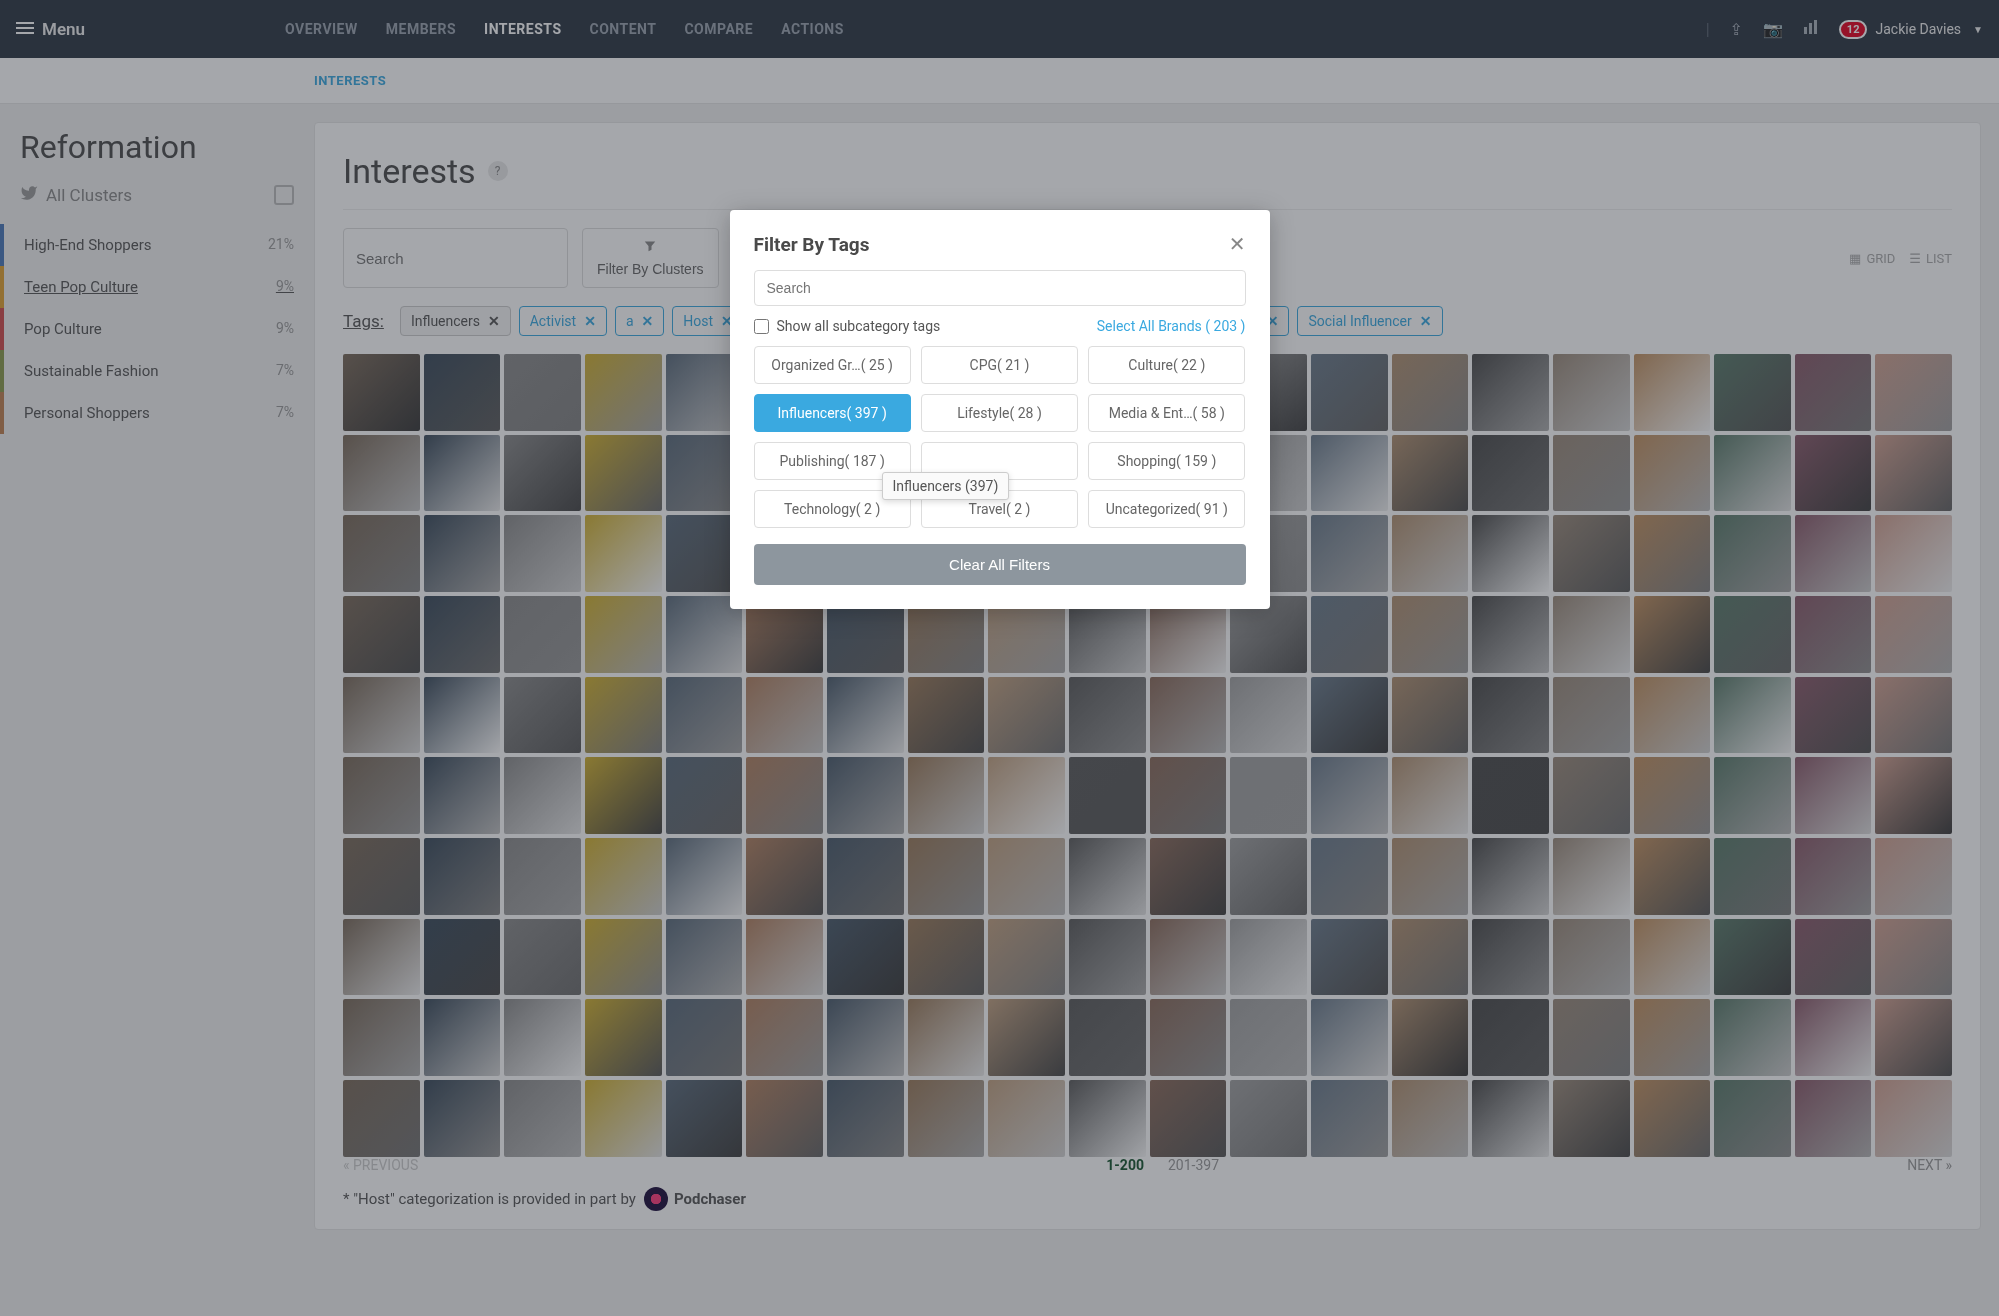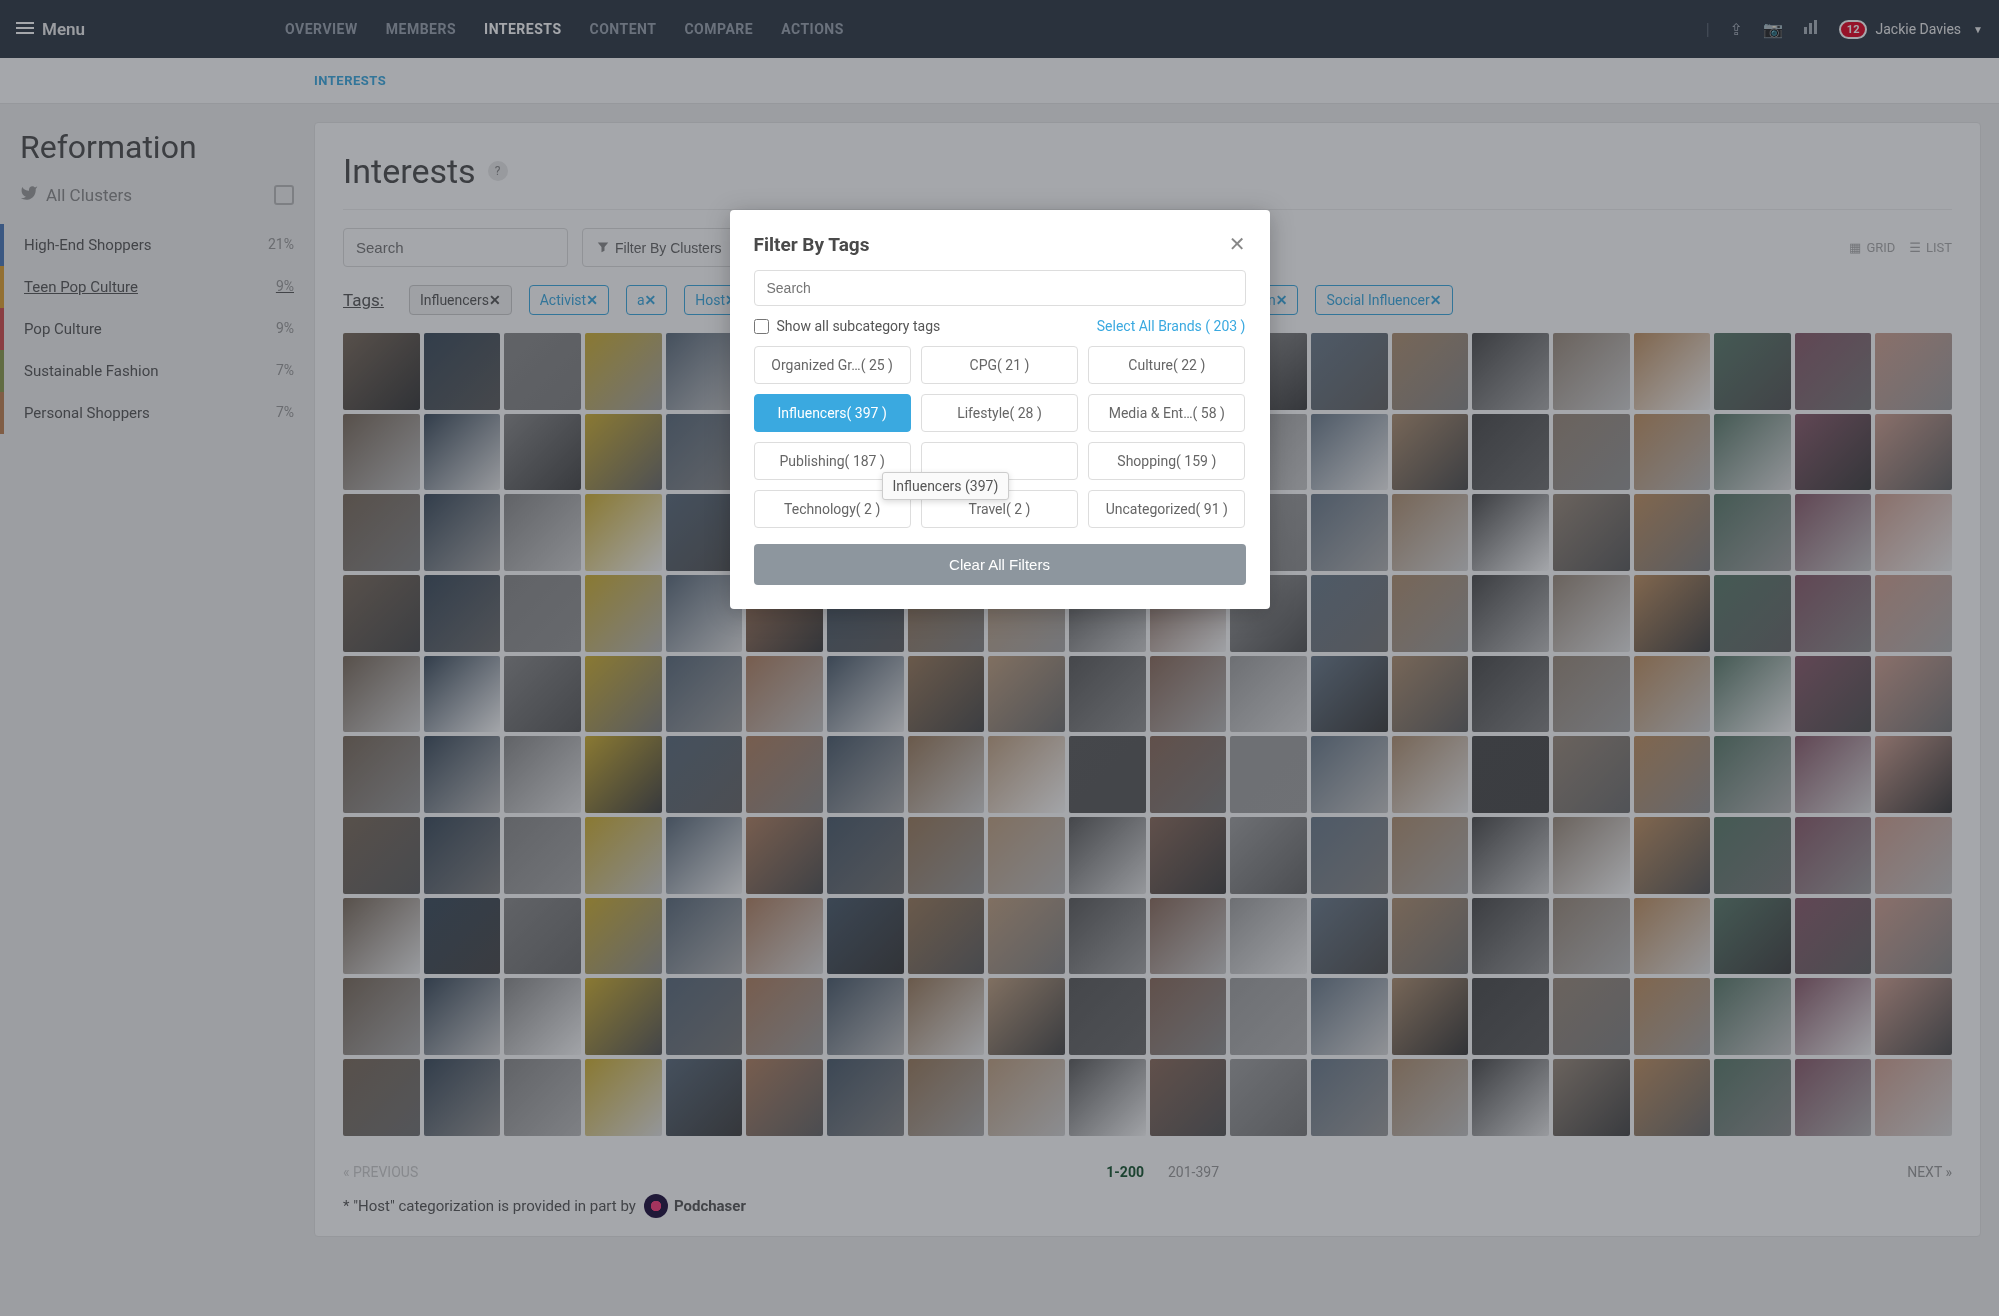--- a/index.html
+++ b/index.html
@@ -40,34 +40,34 @@
 .cluster-item.c6 { border-left-color: #8a9a4a; }
 .cluster-item.c7 { border-left-color: #c08050; }
 .cluster-pct { color: #999; font-size: 14px; }
 
 .content { flex: 1; background: #fff; margin: 18px 18px 18px 0; border: 1px solid #e5e5e5; border-radius: 4px; padding: 28px 28px 18px; position: relative; }
 .content-title { font-size: 34px; font-weight: 400; color: #4a4a4a; display: flex; align-items: center; gap: 12px; border-bottom: 1px solid #eee; padding-bottom: 18px; margin-bottom: 18px; }
 .help-badge { width: 20px; height: 20px; border-radius: 50%; background: #e8e8e8; color: #888; font-size: 12px; display: inline-flex; align-items: center; justify-content: center; }
 
 .filter-row { display: flex; gap: 14px; margin-bottom: 18px; }
 .search-box { flex: 0 0 140px; border: 1px solid #ddd; border-radius: 4px; padding: 10px 12px; font-size: 15px; color: #888; }
-.filter-btn { border: 1px solid #ddd; border-radius: 4px; padding: 10px 14px; font-size: 14px; color: #666; display: flex; align-items: center; gap: 6px; cursor: pointer; background: #fff; }
+.filter-btn { border: 1px solid #ddd; border-radius: 4px; padding: 10px 14px; font-size: 14px; color: #666; display: flex; align-items: center; gap: 6px; cursor: pointer; background: #fff; flex-direction: column; }
 .view-toggle { margin-left: auto; display: flex; gap: 14px; color: #aaa; font-size: 13px; }
 .view-opt { display: flex; align-items: center; gap: 5px; cursor: pointer; }
 
 .tags-row { display: flex; flex-wrap: wrap; gap: 8px; align-items: center; margin-bottom: 18px; }
 .tags-label { font-size: 17px; color: #555; margin-right: 8px; text-decoration: underline; }
-.tag-chip { border: 1px solid #3aa9e0; border-radius: 4px; padding: 6px 10px; font-size: 14px; color: #3aa9e0; display: flex; align-items: center; cursor: pointer; margin-left: 9px; }
+.tag-chip { border: 1px solid #3aa9e0; border-radius: 4px; padding: 6px 10px; font-size: 14px; color: #3aa9e0; display: flex; align-items: center; gap: 8px; cursor: pointer; }
 .tag-chip.selected { background: #f4f4f4; border-color: #ccc; color: #555; }
 .tag-x { font-weight: 700; cursor: pointer; }
 
 .grid { display: grid; grid-template-columns: repeat(20, 1fr); gap: 4px; }
 .grid-cell { aspect-ratio: 1; background: #888; border-radius: 2px; }
 
-.pager { display: flex; justify-content: space-between; align-items: center; margin-top: 28px; font-size: 14px; color: #999; }
+.pager { display: flex; justify-content: space-between; align-items: center; margin-top: 0; font-size: 14px; color: #999; }
 .pager-mid { display: flex; gap: 24px; }
 .page-active { color: #14532d; font-weight: 700; }
 .pager-link { cursor: pointer; }
 
 .footnote { font-size: 15px; color: #555; margin-top: 14px; display: flex; align-items: center; gap: 8px; }
 .podchaser { display: flex; align-items: center; gap: 6px; font-weight: 700; }
 .podchaser-logo { width: 24px; height: 24px; border-radius: 50%; background: radial-gradient(circle, #ff3a7a 30%, #1a0b3a 31%); }
 
 .overlay { position: fixed; inset: 0; background: rgba(40,45,55,0.42); z-index: 100; }
 

